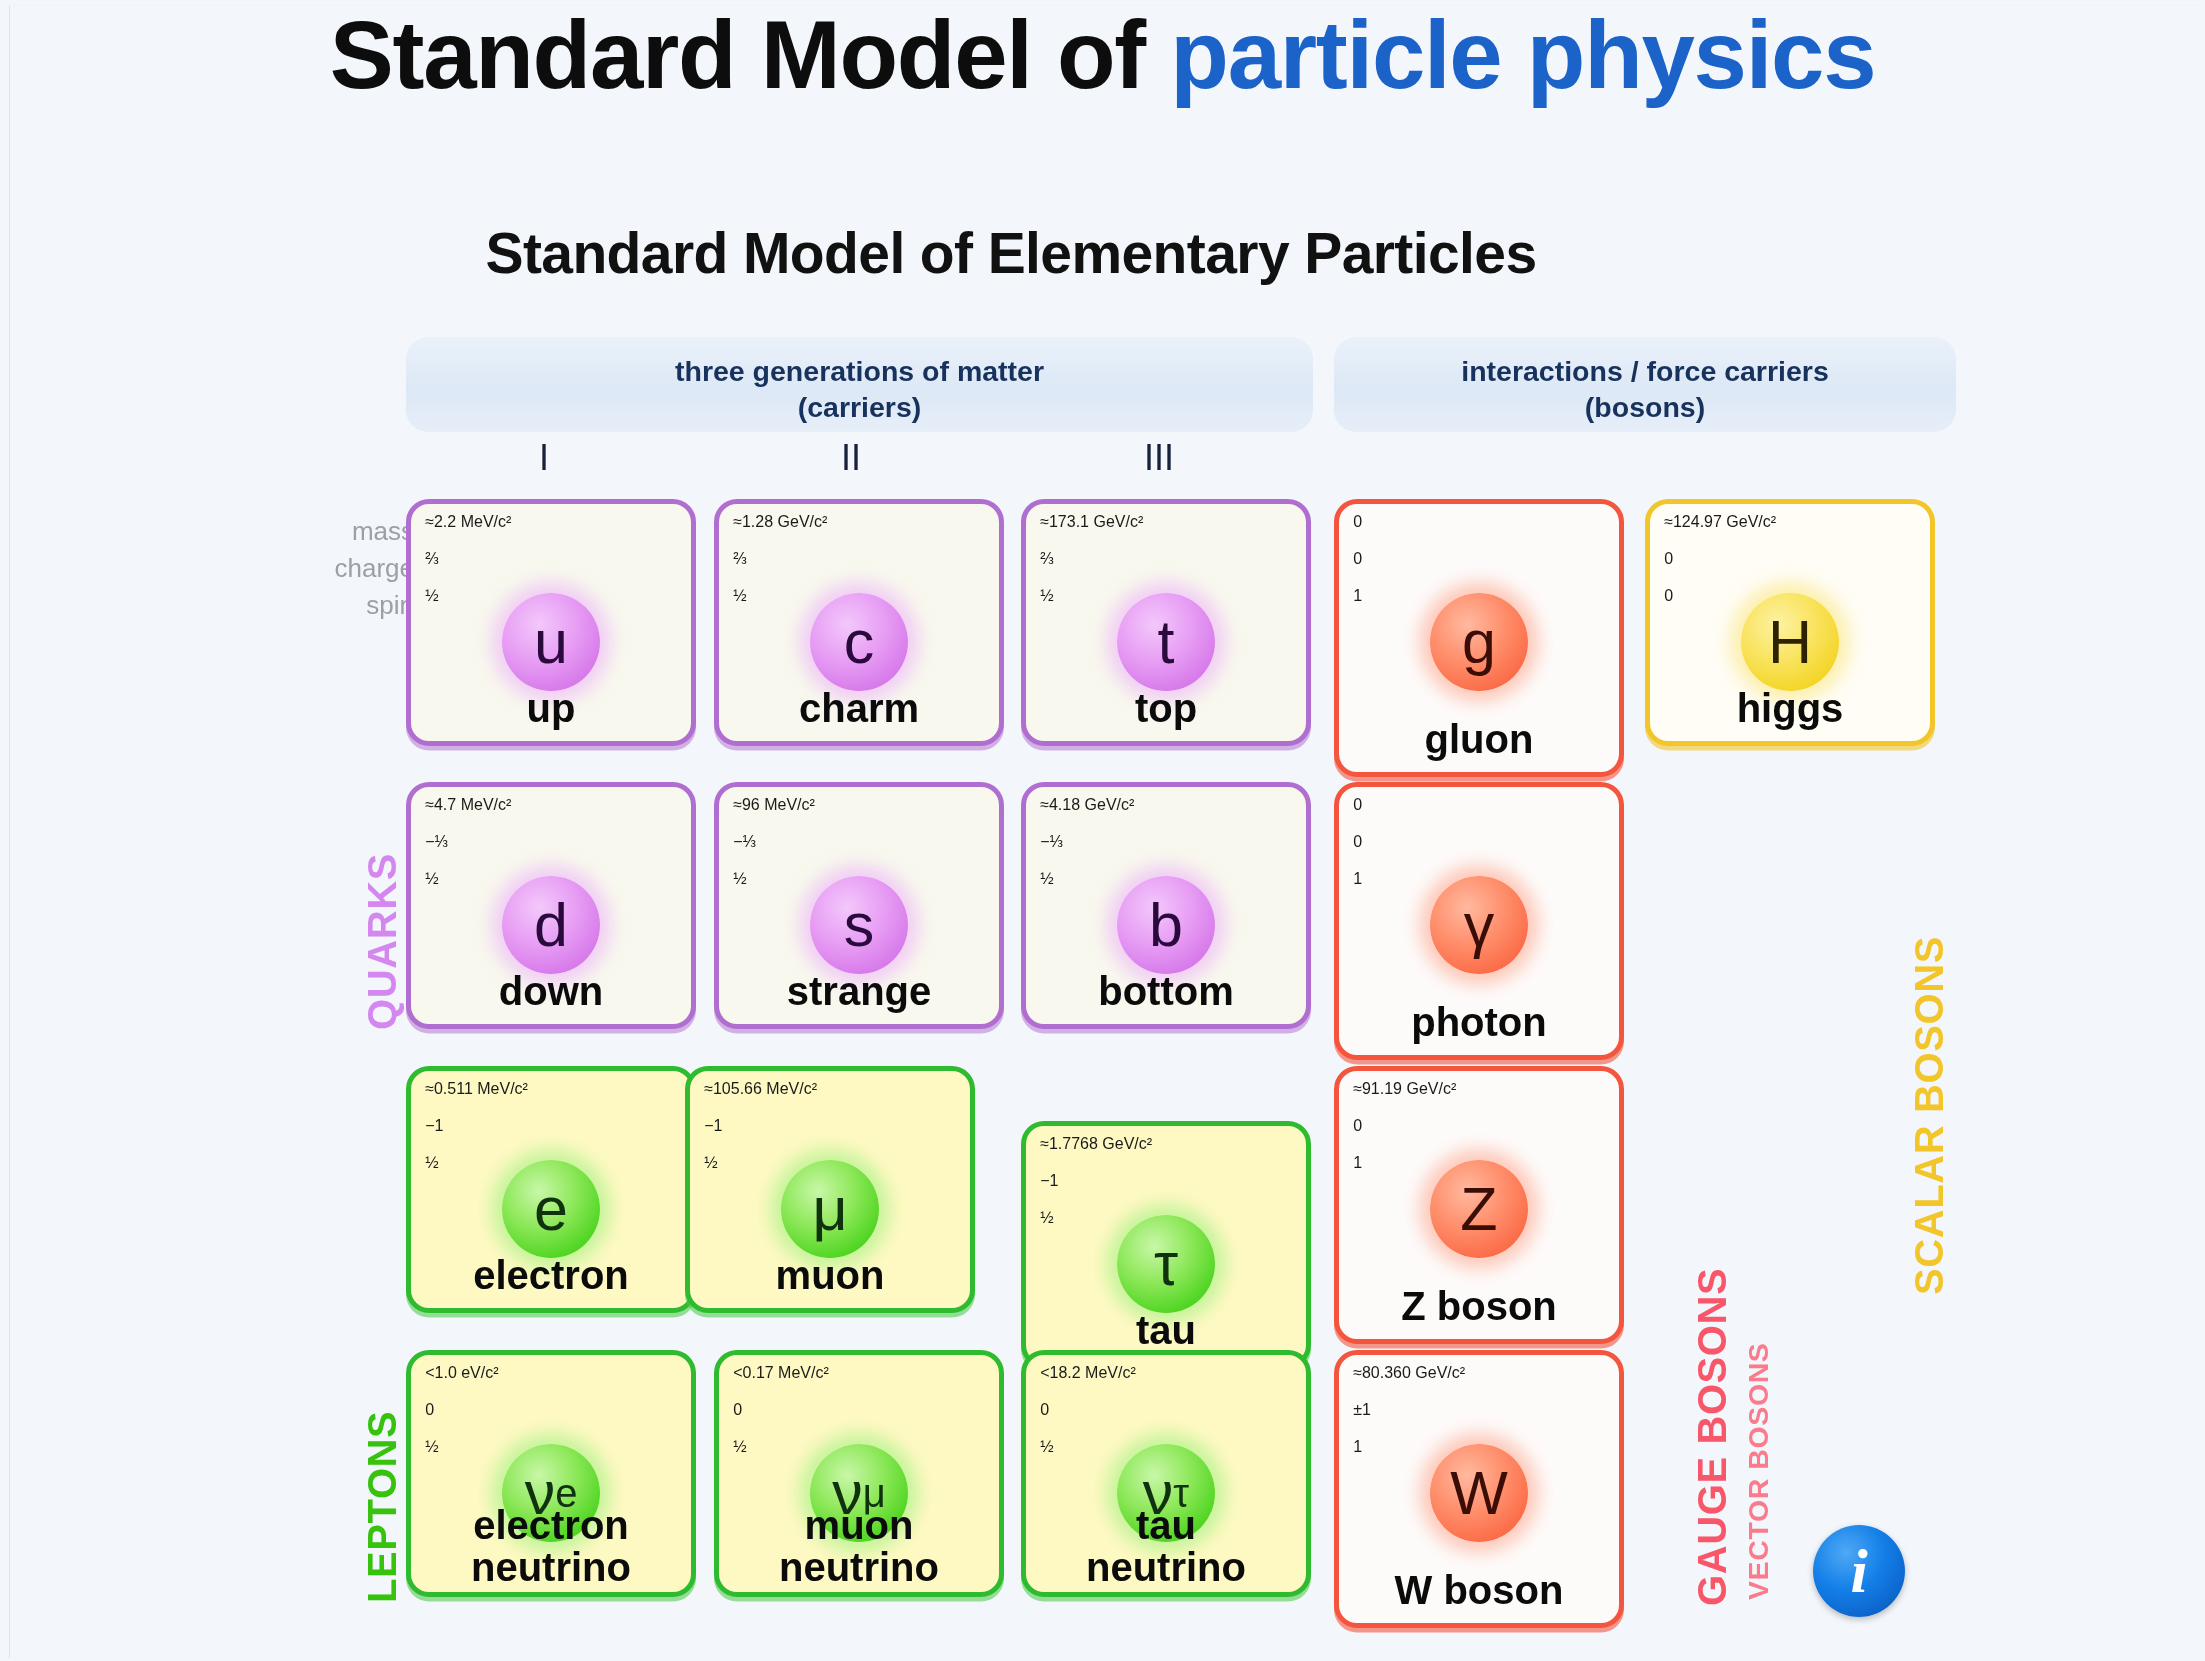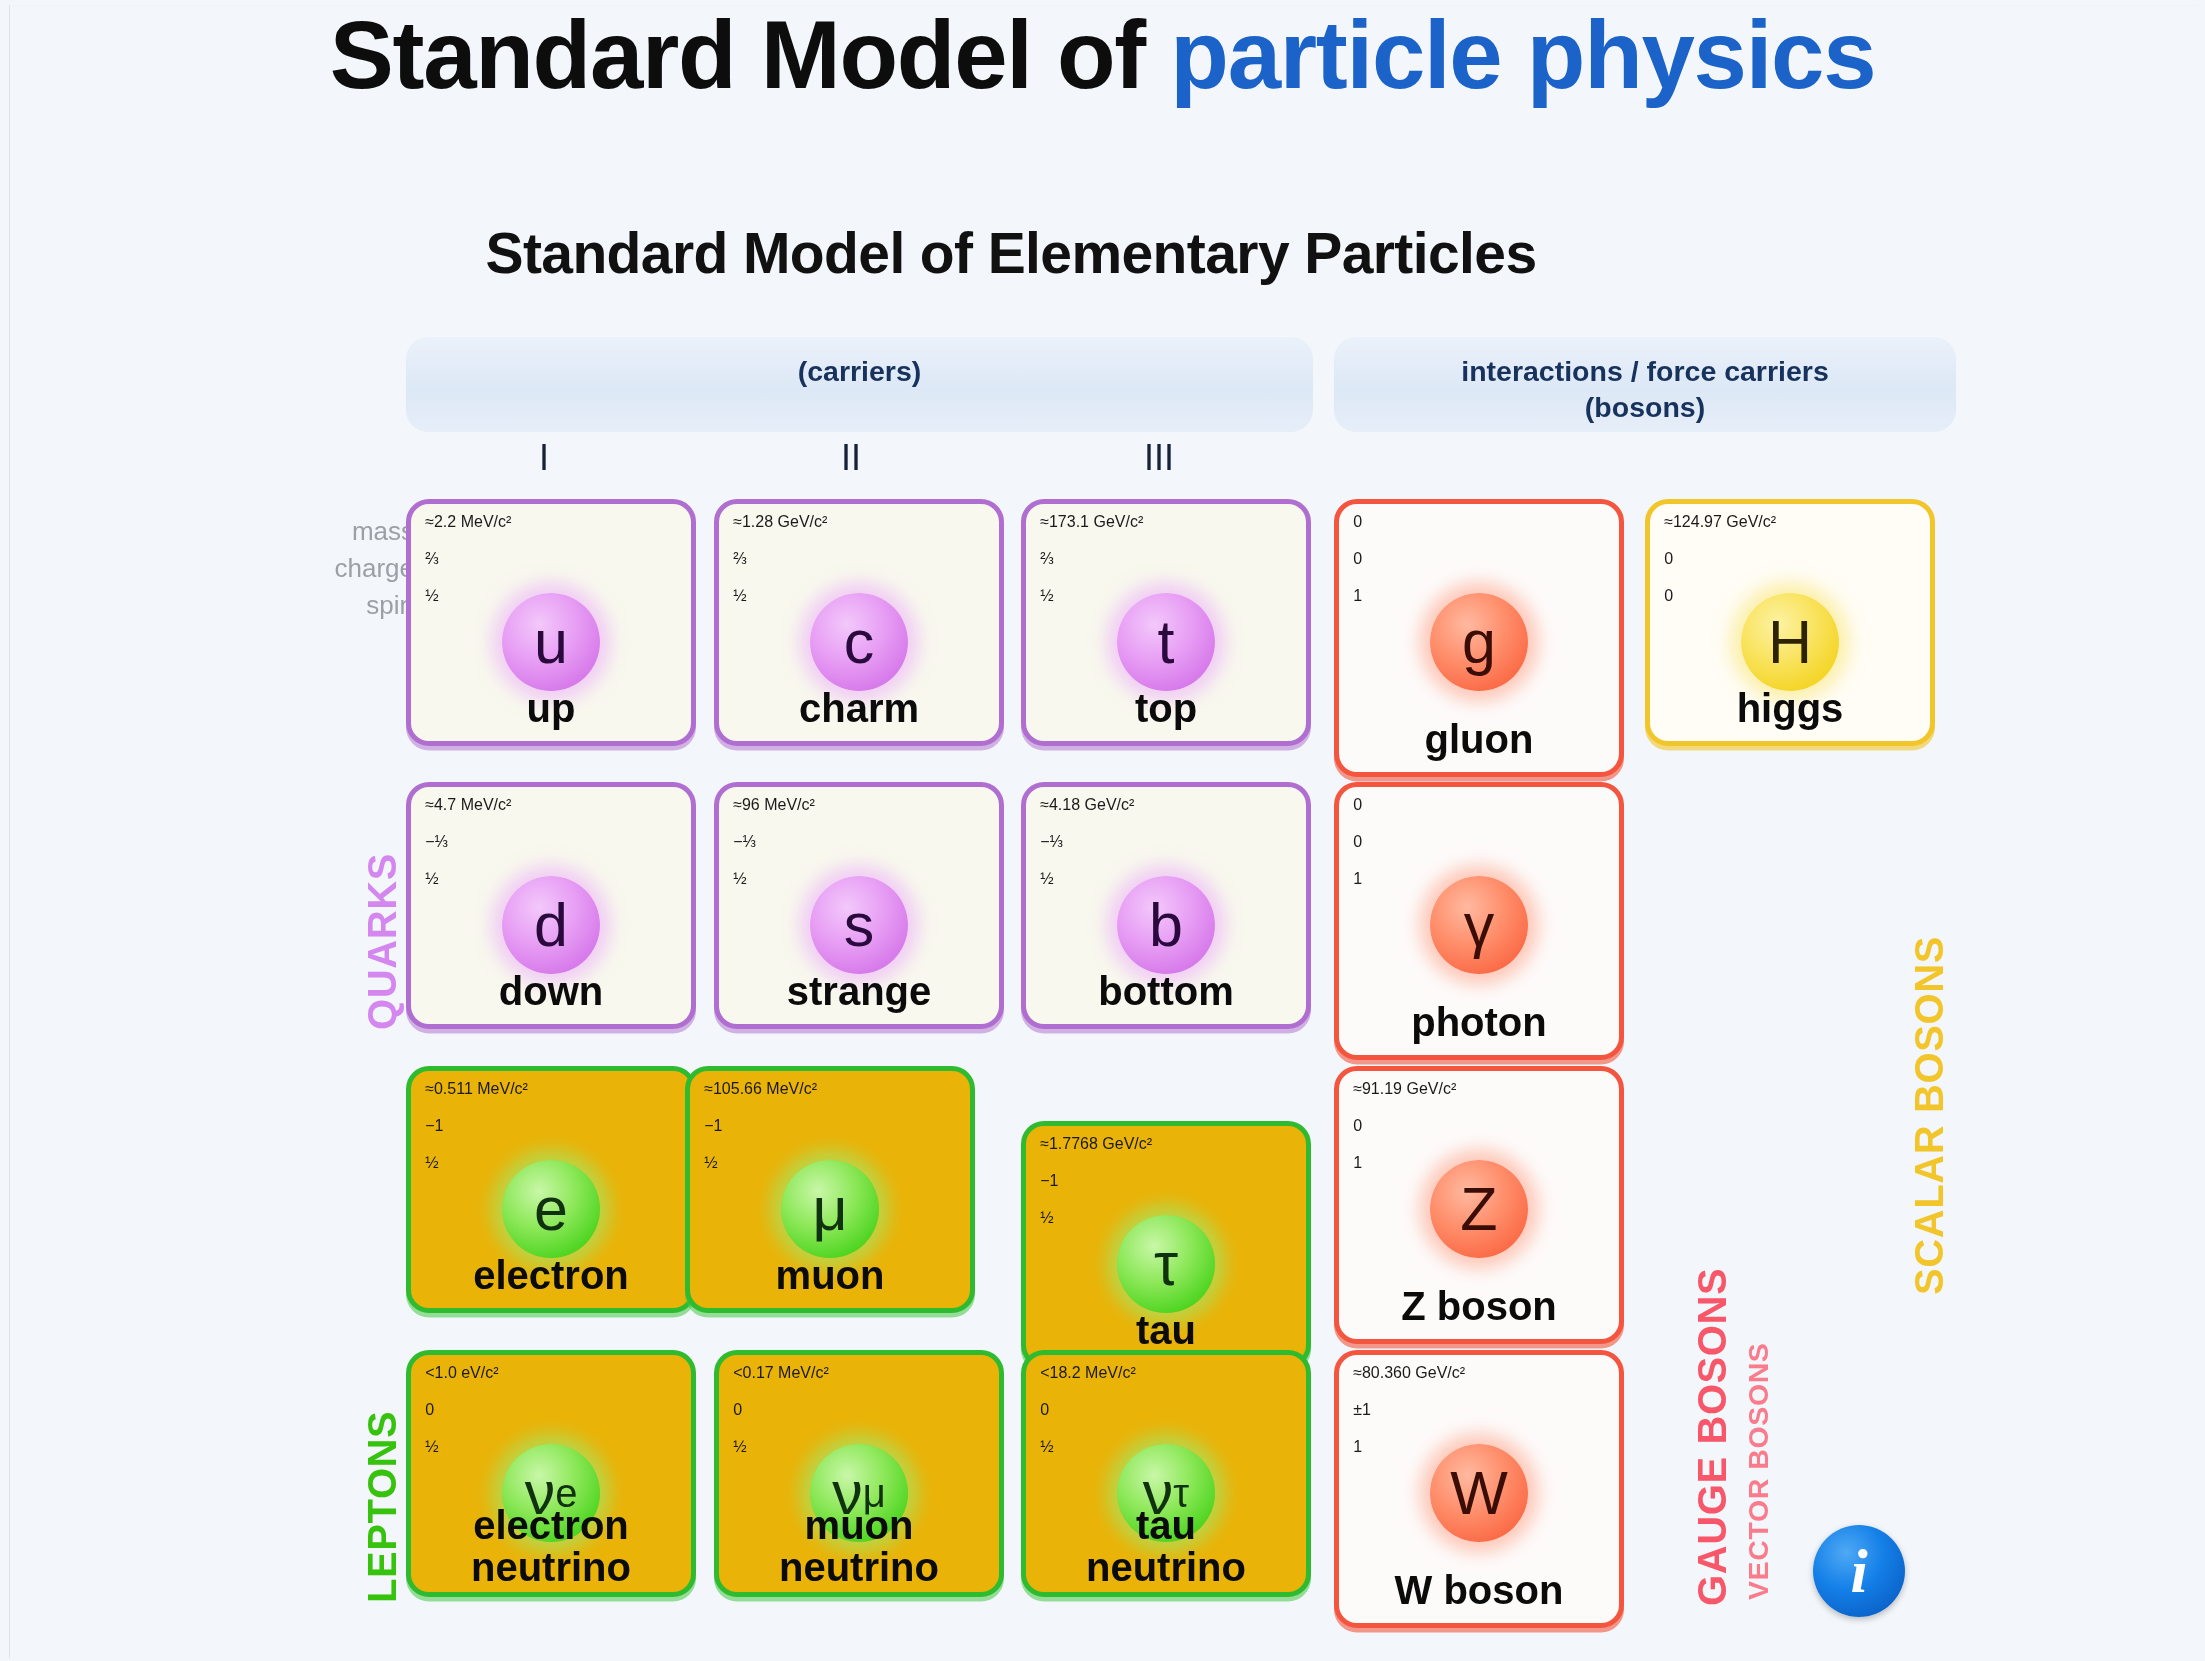--- a/index.html
+++ b/index.html
@@ -97,21 +97,21 @@
   .cell .nm{
     position:absolute; left:0; right:0; bottom:11.7px;
     text-align:center; font-size:40px; font-weight:bold; color:#0b0b0b;
     line-height:1.04;
   }
   .cell.two-line .nm{ bottom:3.9px; }
 
   
   .cell.lepton{
     border-color:#2fbb2f;
-    background:#eab308;
+    background:#fef9c3;
     box-shadow:0 4.5px 0 0 rgba(70,200,70,.55);
   }
   .cell.lepton .orb{
     color:#10320f;
     background:radial-gradient(circle at 38% 32%, #c9f7a8 0%, #8ee85a 40%, #4cd41f 78%, #33c40a 100%);
     box-shadow:0 0 17px 10.4px rgba(150,240,120,.55);
   }
   
   .cell.boson{
     border-color:#f4553f;
@@ -171,20 +171,21 @@
 <div class="frame"></div>
 
 <div class="page-title">
   <span>Standard Model of</span>
   <span class="accent">particle physics</span>
 </div>
 
 <div class="chart-title">Standard Model of Elementary Particles</div>
 
 <div class="band" id="band-fermions">
+  <div>three generations of matter</div>
   <div>(carriers)</div>
 </div>
 <div class="band" id="band-bosons">
   <div>interactions / force carriers</div>
   <div>(bosons)</div>
 </div>
 
 <div class="gen" id="gen-1">I</div>
 <div class="gen" id="gen-2">II</div>
 <div class="gen" id="gen-3">III</div>

